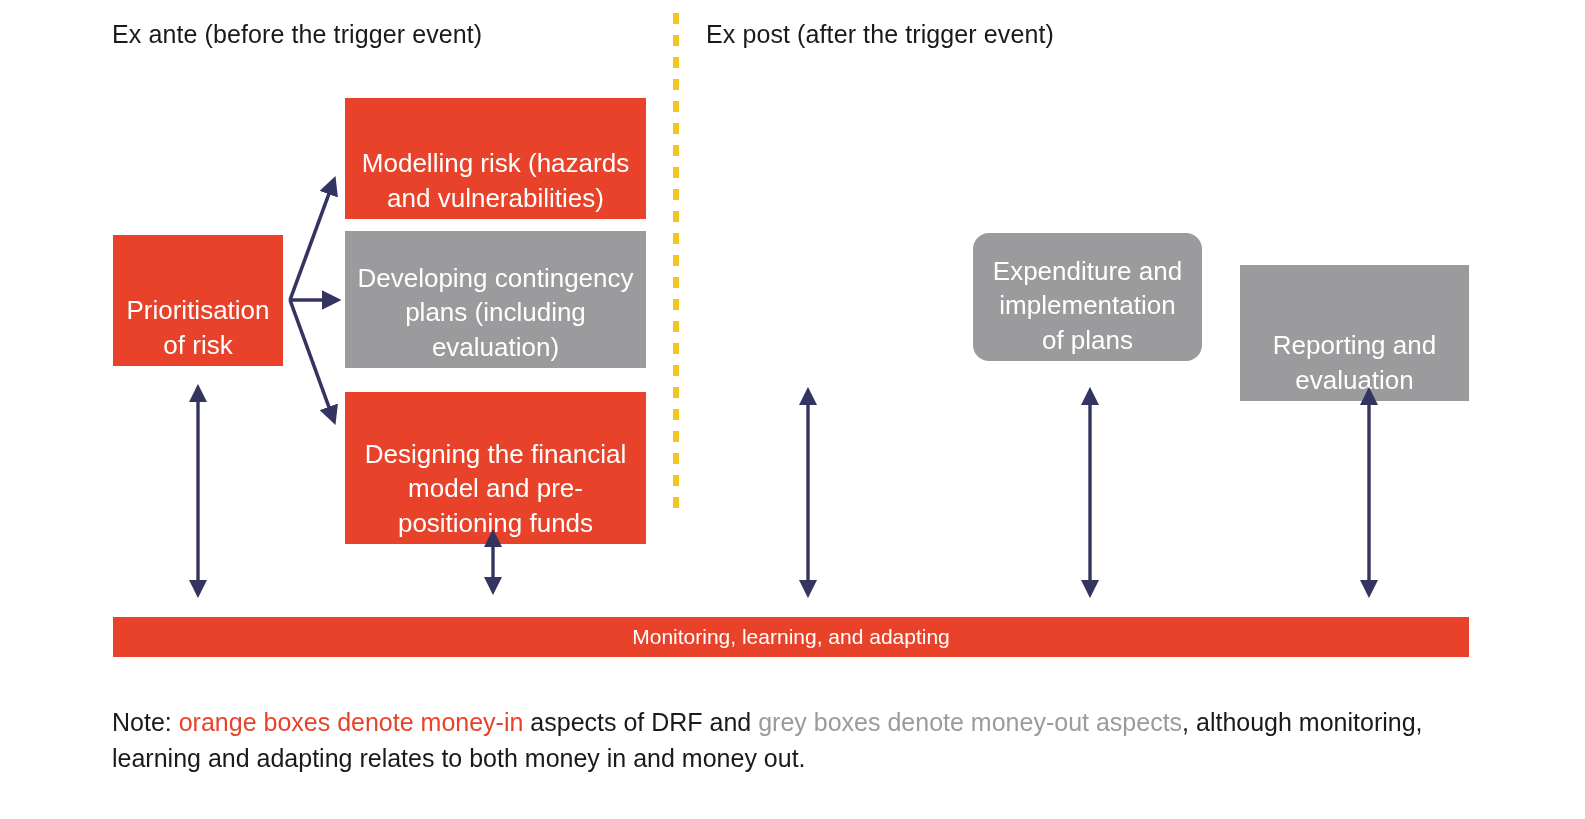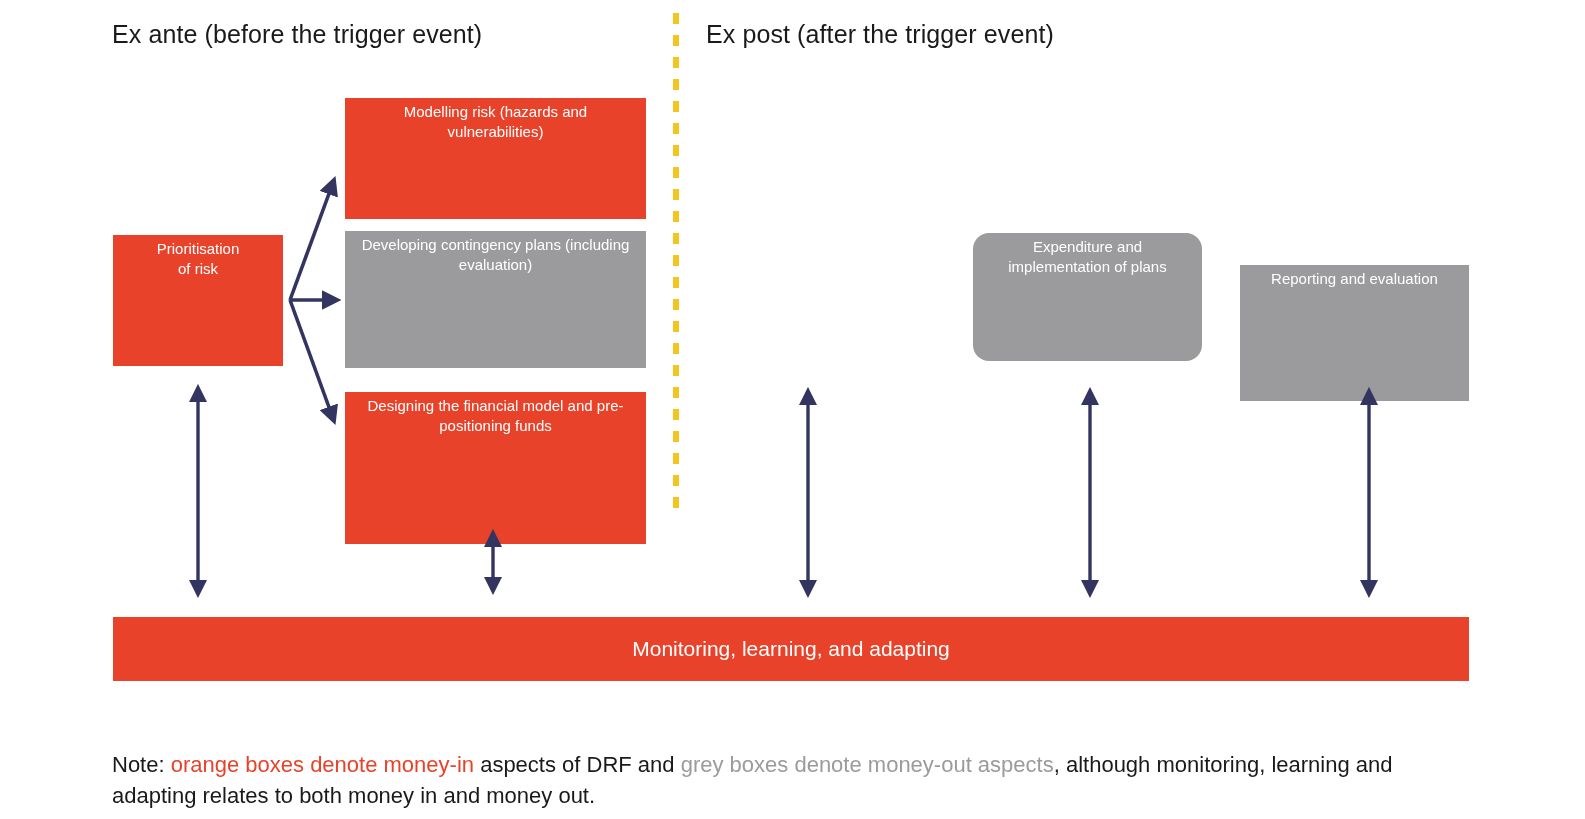--- a/index.html
+++ b/index.html
@@ -25,25 +25,25 @@
     position: absolute;
     font-size: 25px;
     color: #1a1a1a;
     font-weight: 400;
     white-space: nowrap;
     letter-spacing: 0.1px;
   }
   .node {
     position: absolute;
     display: flex;
-    align-items: flex-start;
+    align-items: flex-end;
     justify-content: center;
     text-align: center;
     color: #ffffff;
-    font-size: 15px;
+    font-size: 26px;
     line-height: 1.32;
     padding: 4px 12px;
     box-sizing: border-box;
   }
   .node.orange { background: #e8432a; }
   .node.grey { background: #9b9b9e; }
   .node-label { display: block; }
 
   .banner {
     position: absolute;
@@ -61,24 +61,23 @@
     width: 1585px;
     height: 819px;
     pointer-events: none;
   }
 
   .note {
     position: absolute;
     left: 112px;
     top: 705px;
     width: 1365px;
-    font-size: 22px;
+    font-size: 25px;
     line-height: 1.42;
     color: #1a1a1a;
-    margin-top: 44px;
   }
   .note .orange-txt { color: #e8432a; }
   .note .grey-txt { color: #9b9b9e; }
 </style>
 </head>
 <body>
 
 <div id="canvas">
 
   <div class="phase-title" style="left:112px; top:20px;">Ex ante (before the trigger event)</div>
@@ -103,21 +102,21 @@
 
 
   <div class="node grey" style="left:973px; top:233px; width:229px; height:128px;border-radius:16px;">
     <span class="node-label">Expenditure and implementation of plans</span>
   </div>
 
   <div class="node grey" style="left:1240px; top:233px; width:229px; height:136px;margin-top:32px;">
     <span class="node-label">Reporting and evaluation</span>
   </div>
 
-  <div class="banner" style="left:113px; top:617px; width:1356px; height:64px;">
+  <div class="banner" style="left:113px; top:617px; width:1356px; height:40px;">
     <span>Monitoring, learning, and adapting</span>
   </div>
 
   <svg class="overlay" viewBox="0 0 1585 819">
     <defs>
       <marker id="arrowhead" markerWidth="5.4" markerHeight="5.4" refX="4.2" refY="2.7" orient="auto">
         <path d="M0,0 L5.4,2.7 L0,5.4 z" fill="#343461"></path>
       </marker>
       <marker id="arrowhead-start" markerWidth="5.4" markerHeight="5.4" refX="1.2" refY="2.7" orient="auto">
         <path d="M5.4,0 L0,2.7 L5.4,5.4 z" fill="#343461"></path>

